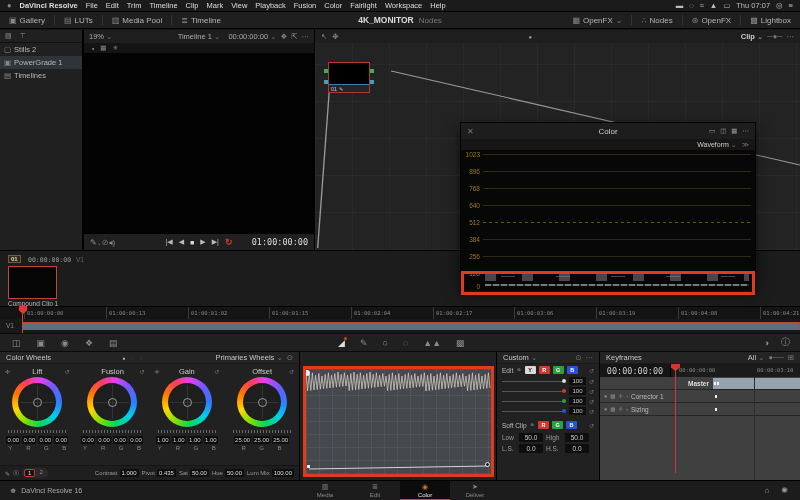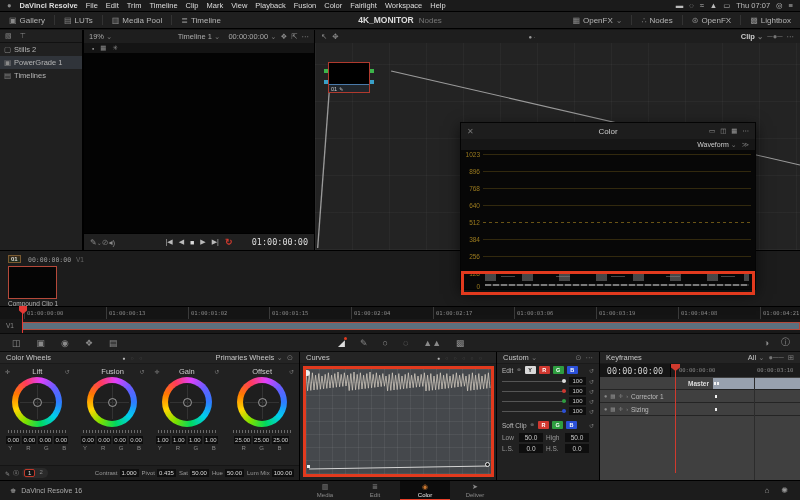--- a/index.html
+++ b/index.html
@@ -603,24 +603,20 @@
             <span class="pv">50.00</span>
           </span>
         <span class="param">
             <span class="pl">Lum Mix</span>
             <span class="pv">100.00</span>
           </span>
       </div>
     </div>
 
     <div class="p-curves">
-      <div class="phead">
-        <span>Curves</span>
-        <span class="dots" style="margin-left:auto;margin-right:6px;"><b>●</b> ○ ○ ○ ○ ○</span>
-      </div>
       <div class="curvebox">
         <div class="curveinner">
           <svg id="histo" style="position:absolute;top:0;left:0;width:100%;height:26px;" viewBox="0 0 185 26" preserveAspectRatio="none">
             <polyline id="histoline" fill="none" stroke="#cfc8bc" stroke-width="0.8" points="0.0,3.0 1.6,21.8 3.2,5.4 4.8,21.4 6.4,3.8 8.0,21.0 9.6,6.2 11.2,20.6 12.8,4.6 14.4,20.2 16.0,7.0 17.6,19.8 19.2,5.4 20.8,19.4 22.4,3.8 24.0,19.0 25.6,6.2 27.2,18.6 28.8,4.6 30.4,18.2 32.0,3.0 33.6,17.8 35.2,5.4 36.8,17.4 38.4,3.8 40.0,17.0 41.6,6.2 43.2,21.6 44.8,4.6 46.4,21.2 48.0,3.0 49.6,20.8 51.2,5.4 52.8,20.4 54.4,3.8 56.0,20.0 57.6,6.2 59.2,19.6 60.8,4.6 62.4,19.2 64.0,3.0 65.6,18.8 67.2,5.4 68.8,18.4 70.4,3.8 72.0,18.0 73.6,6.2 75.2,17.6 76.8,4.6 78.4,17.2 80.0,7.0 81.6,21.8 83.2,5.4 84.8,21.4 86.4,3.8 88.0,21.0 89.6,6.2 91.2,20.6 92.8,4.6 94.4,20.2 96.0,7.0 97.6,19.8 99.2,5.4 100.8,19.4 102.4,3.8 104.0,19.0 105.6,6.2 107.2,18.6 108.8,4.6 110.4,18.2 112.0,7.0 113.6,17.8 115.2,5.4 116.8,17.4 118.4,3.8 120.0,22.0 121.6,6.2 123.2,21.6 124.8,4.6 126.4,21.2 128.0,7.0 129.6,20.8 131.2,5.4 132.8,20.4 134.4,3.8 136.0,20.0 137.6,6.2 139.2,19.6 140.8,4.6 142.4,19.2 144.0,7.0 145.6,18.8 147.2,5.4 148.8,18.4 150.4,3.8 152.0,18.0 153.6,6.2 155.2,17.6 156.8,4.6 158.4,17.2 160.0,7.0 161.6,21.8 163.2,5.4 164.8,21.4 166.4,3.8 168.0,21.0 169.6,6.2 171.2,20.6 172.8,4.6 174.4,20.2 176.0,7.0 177.6,19.8 179.2,5.4 180.8,19.4 182.4,3.8 184.0,19.0"></polyline>
           </svg>
           <span class="c-handle"></span>
           <svg style="position:absolute;left:2px;right:2px;bottom:3px;width:181px;height:10px;" viewBox="0 0 181 10" preserveAspectRatio="none">
             <line x1="1" y1="8" x2="180" y2="5" stroke="#d5d5d5" stroke-width="1"></line>
           </svg>
           <span class="c-pt-l"></span>

